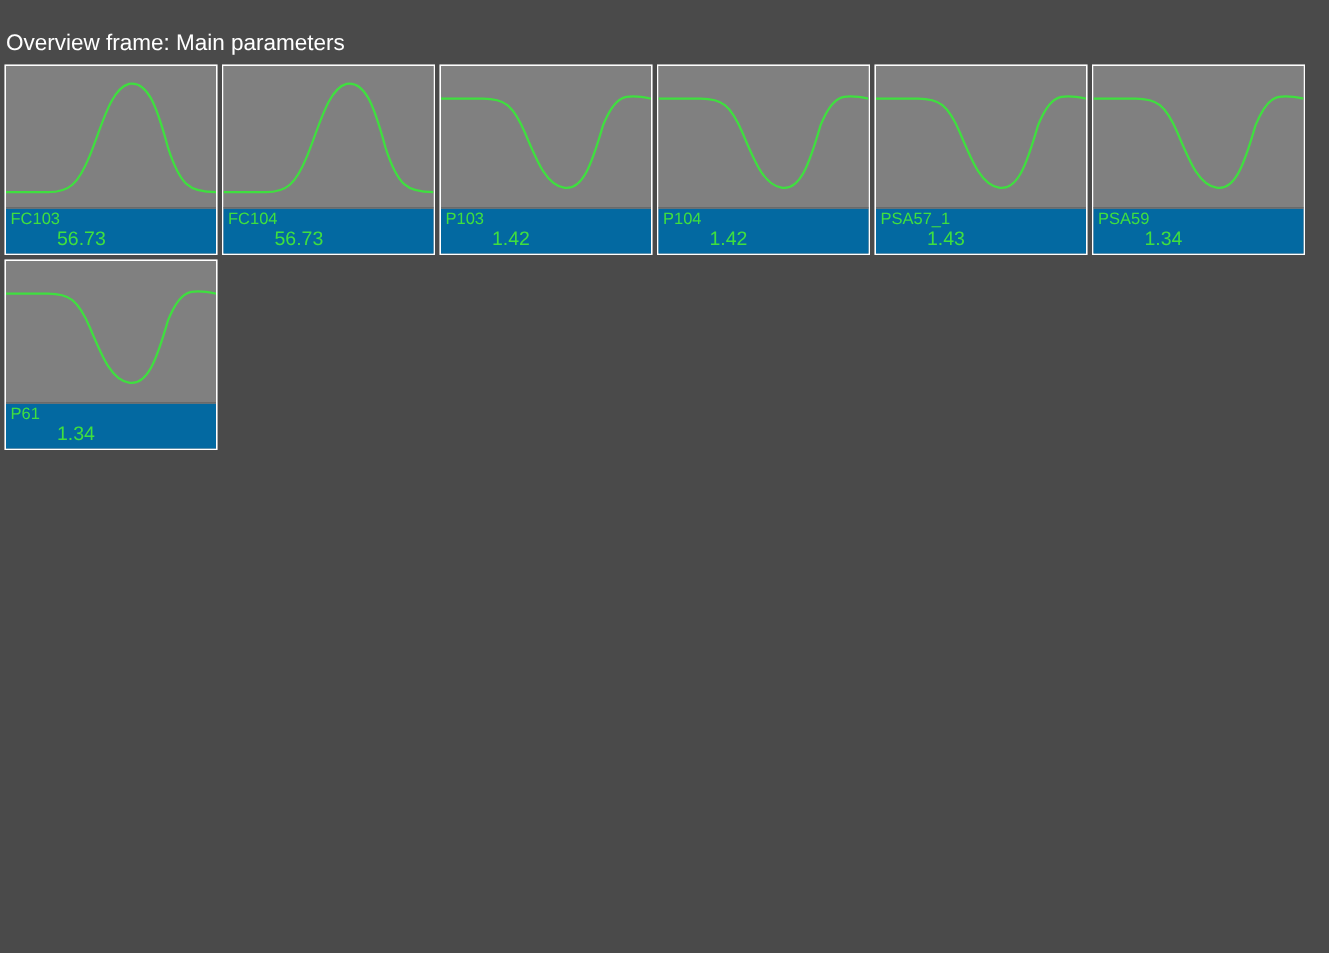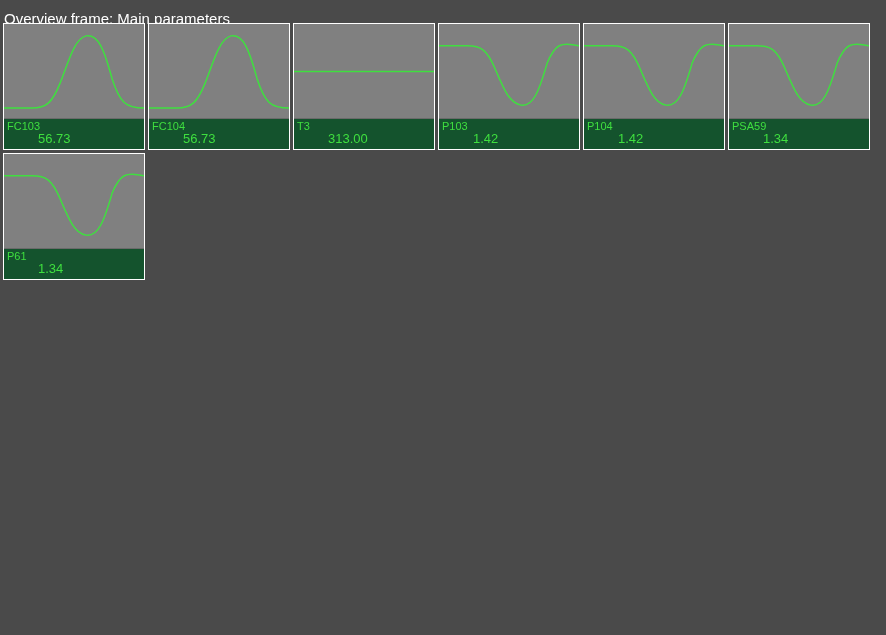--- a/index.html
+++ b/index.html
@@ -6,21 +6,21 @@
   body {
     background: #4a4a4a;
     font-family: Arial, sans-serif;
     width: 886px;
     height: 635px;
     overflow: hidden;
   }
   .header {
     color: #ffffff;
     font-size: 15px;
-    padding: 10px 4px;
+    padding: 20px 4px;
     height: 20px;
   }
   .grid {
     display: flex;
     flex-wrap: wrap;
     gap: 3px;
     padding: 3px;
   }
   .tile {
     width: 142px;
@@ -39,21 +39,21 @@
     width: 100%;
     height: 100%;
     display: block;
   }
   .chart-area path {
     fill: none;
     stroke: #3fdf3f;
     stroke-width: 1.5;
   }
   .footer {
-    background: #14532d;
+    background: #0369a1;
     padding: 1px 2px 2px 2px;
     height: 30px;
   }
   .param-name {
     color: #3fdf3f;
     font-size: 11px;
     line-height: 12px;
     padding-left: 1px;
   }
   .param-value {
@@ -87,31 +87,20 @@
       <svg viewBox="0 0 140 95" preserveAspectRatio="none">
           <path d="M0,85 L28,85 C42,85 48,80 56,60 C64,40 70,15 82,12 C94,10 100,25 108,55 C116,80 122,85 140,85"></path>
         </svg>
     </div>
     <div class="footer">
       <div class="param-name">FC104</div>
       <div class="param-value">56.73</div>
     </div>
   </div>
 
-  <div class="tile">
-    <div class="chart-area">
-      <svg viewBox="0 0 140 95" preserveAspectRatio="none">
-          <path d="M0,48 L140,48"></path>
-        </svg>
-    </div>
-    <div class="footer">
-      <div class="param-name">T3</div>
-      <div class="param-value">313.00</div>
-    </div>
-  </div>
 
   <div class="tile">
     <div class="chart-area">
       <svg viewBox="0 0 140 95" preserveAspectRatio="none">
           <path d="M0,22 L28,22 C42,22 48,26 56,45 C64,64 70,80 82,82 C94,84 100,68 108,40 C116,20 122,18 140,22"></path>
         </svg>
     </div>
     <div class="footer">
       <div class="param-name">P103</div>
       <div class="param-value">1.42</div>
@@ -123,20 +112,31 @@
       <svg viewBox="0 0 140 95" preserveAspectRatio="none">
           <path d="M0,22 L28,22 C42,22 48,26 56,45 C64,64 70,80 82,82 C94,84 100,68 108,40 C116,20 122,18 140,22"></path>
         </svg>
     </div>
     <div class="footer">
       <div class="param-name">P104</div>
       <div class="param-value">1.42</div>
     </div>
   </div>
 
+  <div class="tile">
+    <div class="chart-area">
+      <svg viewBox="0 0 140 95" preserveAspectRatio="none">
+          <path d="M0,22 L28,22 C42,22 48,26 56,45 C64,64 70,80 82,82 C94,84 100,68 108,40 C116,20 122,18 140,22"></path>
+        </svg>
+    </div>
+    <div class="footer">
+      <div class="param-name">PSA57_1</div>
+      <div class="param-value">1.43</div>
+    </div>
+  </div>
 
   <div class="tile">
     <div class="chart-area">
       <svg viewBox="0 0 140 95" preserveAspectRatio="none">
           <path d="M0,22 L28,22 C42,22 48,26 56,45 C64,64 70,80 82,82 C94,84 100,68 108,40 C116,20 122,18 140,22"></path>
         </svg>
     </div>
     <div class="footer">
       <div class="param-name">PSA59</div>
       <div class="param-value">1.34</div>

